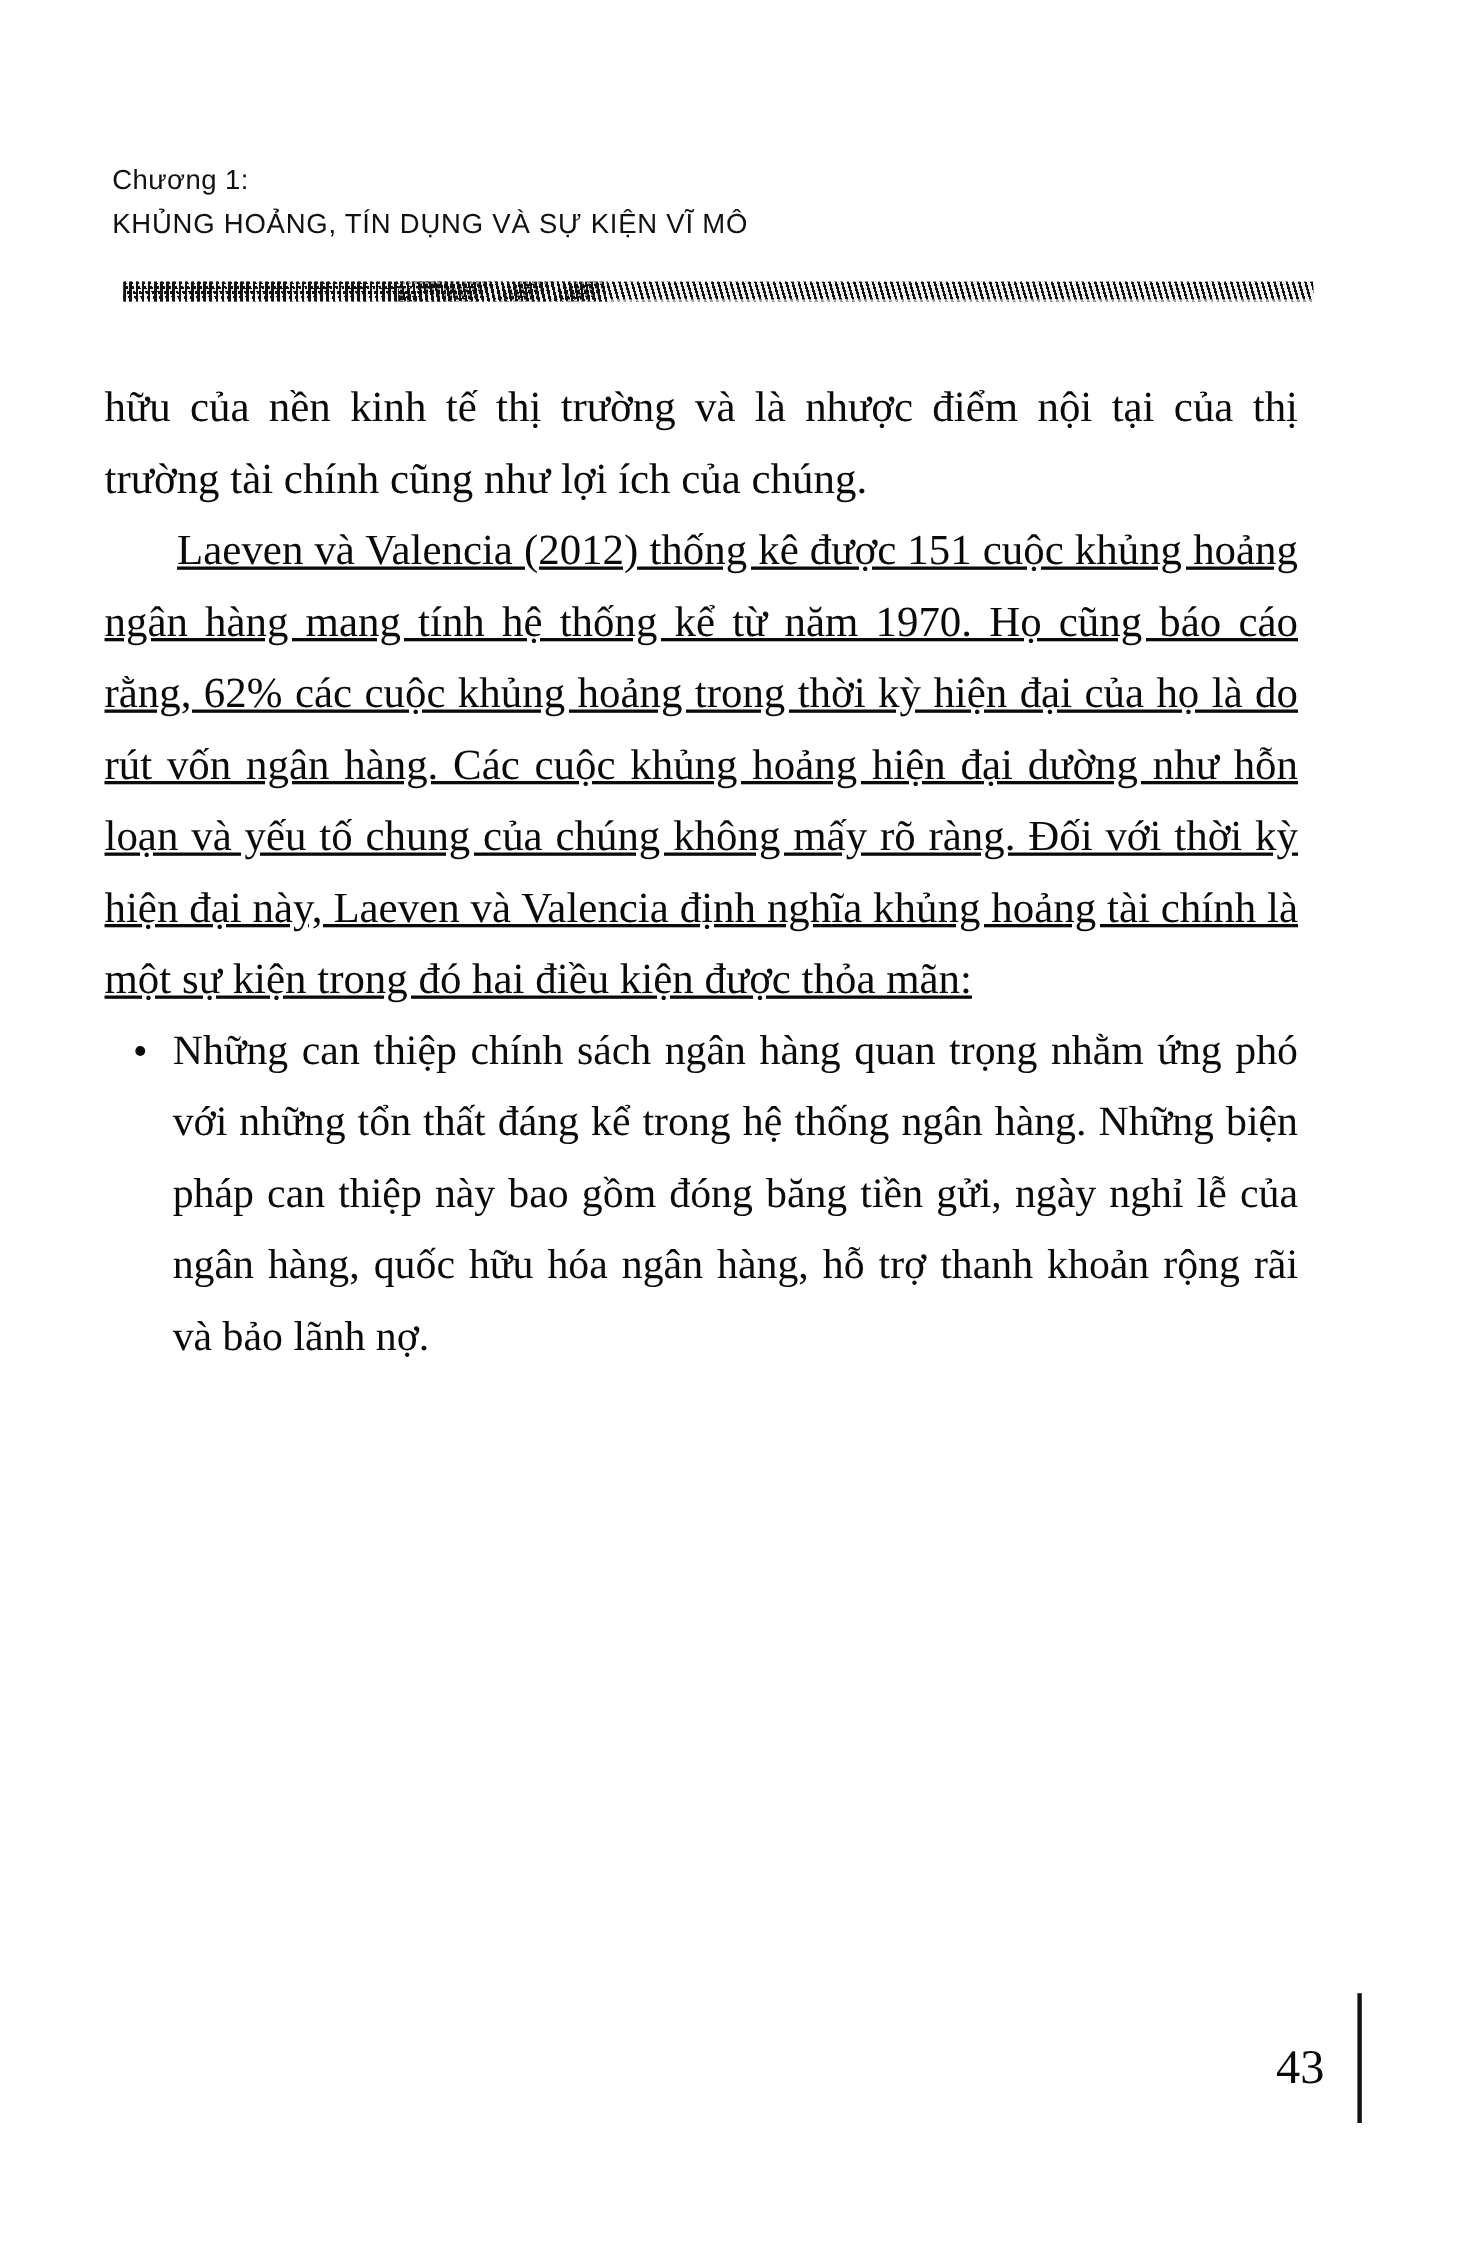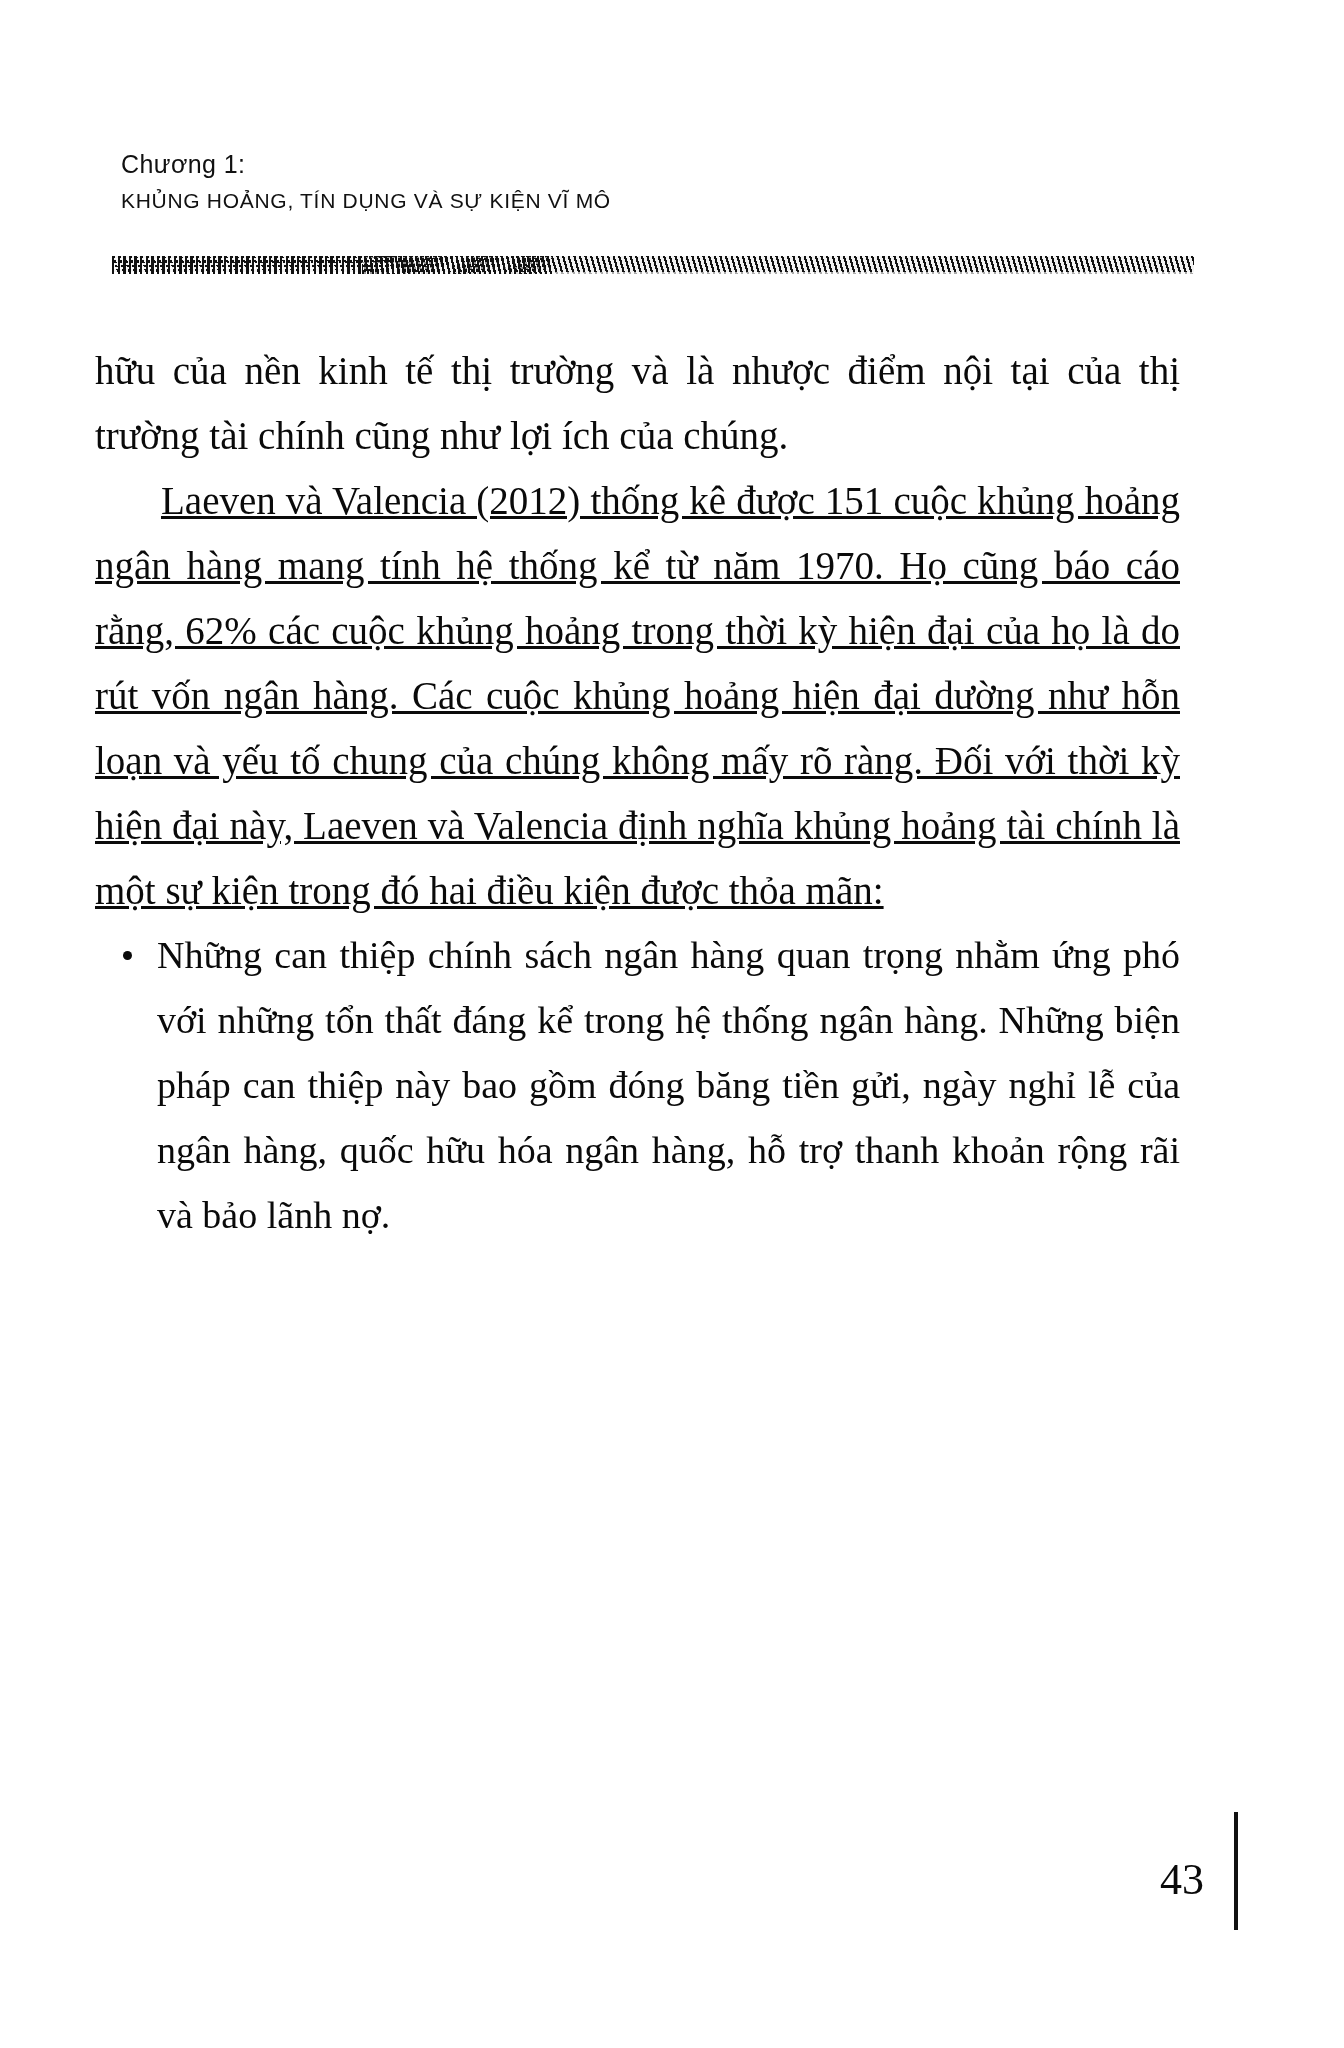--- a/index.html
+++ b/index.html
@@ -12,35 +12,35 @@
     width: 1344px;
     height: 2048px;
     background: #ffffff;
     overflow: hidden;
     font-family: "Liberation Serif", "DejaVu Serif", serif;
   }
 
   
   .runninghead {
     position: absolute;
-    left: 121px;
+    left: 102px;
     top: 148px;
     width: 1090px;
   }
   .rh-chapter {
     font-family: "Liberation Sans", "DejaVu Sans", sans-serif;
     font-size: 25px;
     letter-spacing: 0.4px;
     color: #111111;
     line-height: 1.28;
     white-space: nowrap;
   }
   .rh-title {
     font-family: "Liberation Sans", "DejaVu Sans", sans-serif;
-    font-size: 21px;
+    font-size: 25px;
     letter-spacing: 0.7px;
     color: #111111;
     line-height: 1.28;
     margin-top: 8px;
     white-space: nowrap;
   }
 
   
   .divider {
     position: absolute;

